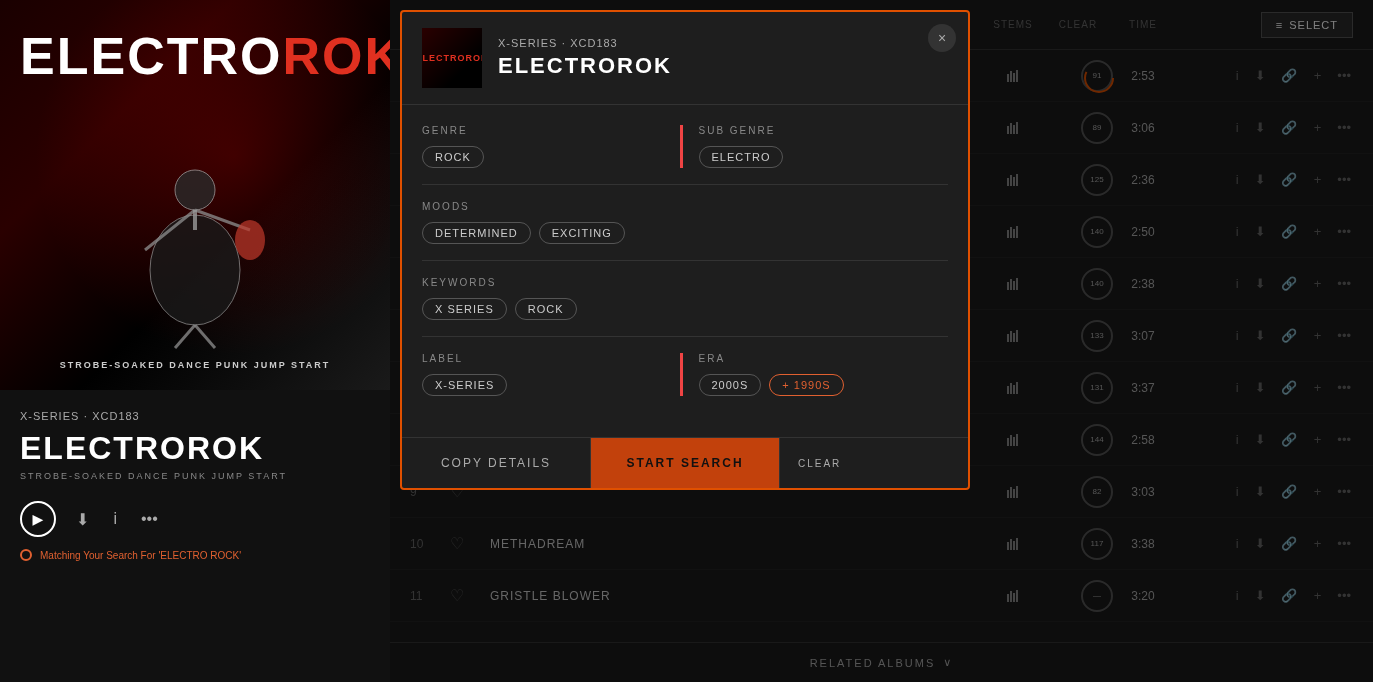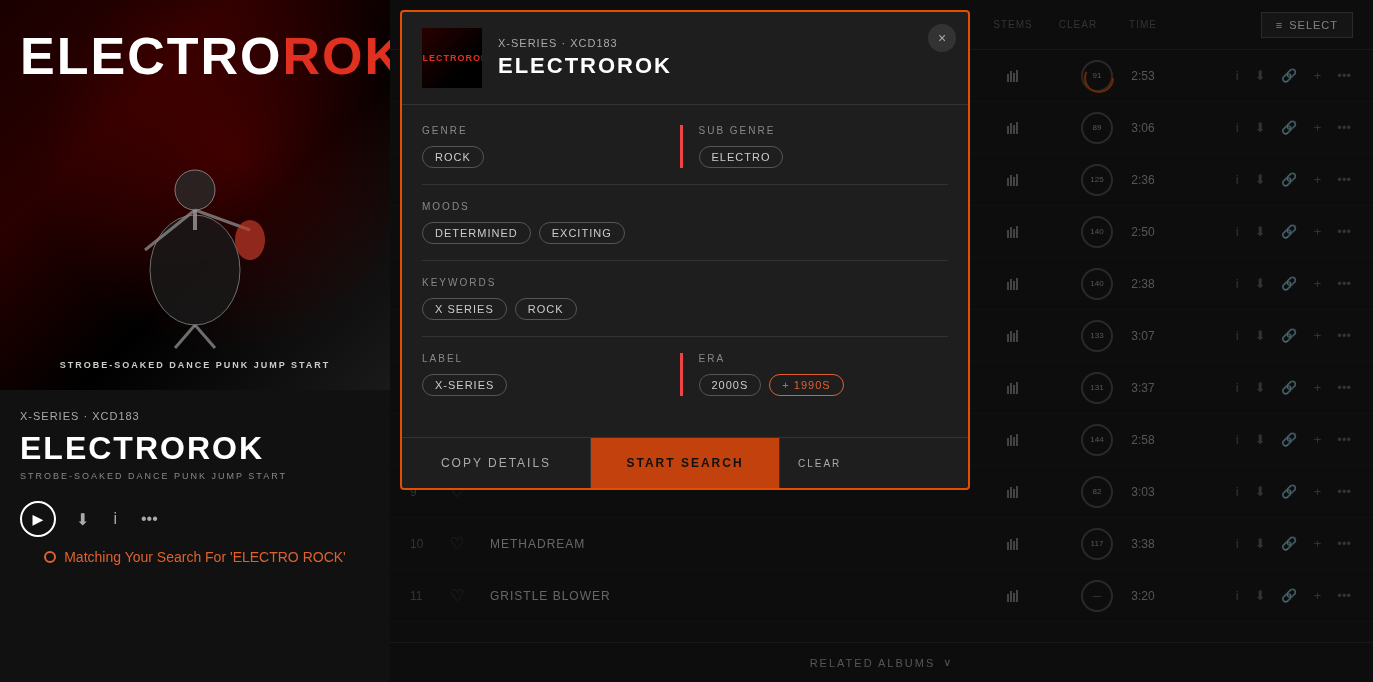--- a/index.html
+++ b/index.html
@@ -127,24 +127,23 @@
       border: none;
       color: #aaa;
       font-size: 16px;
       cursor: pointer;
       padding: 4px;
     }
     .search-match {
       display: flex;
       align-items: center;
       gap: 8px;
-      font-size: 14px;
+      font-size: 10px;
       color: #e06030;
       margin-top: 8px;
-      justify-content: center;
     }
     .search-match-dot {
       width: 12px; height: 12px;
       border-radius: 50%;
       border: 2px solid #e06030;
     }
 
     
     .right-panel {
       position: absolute;

